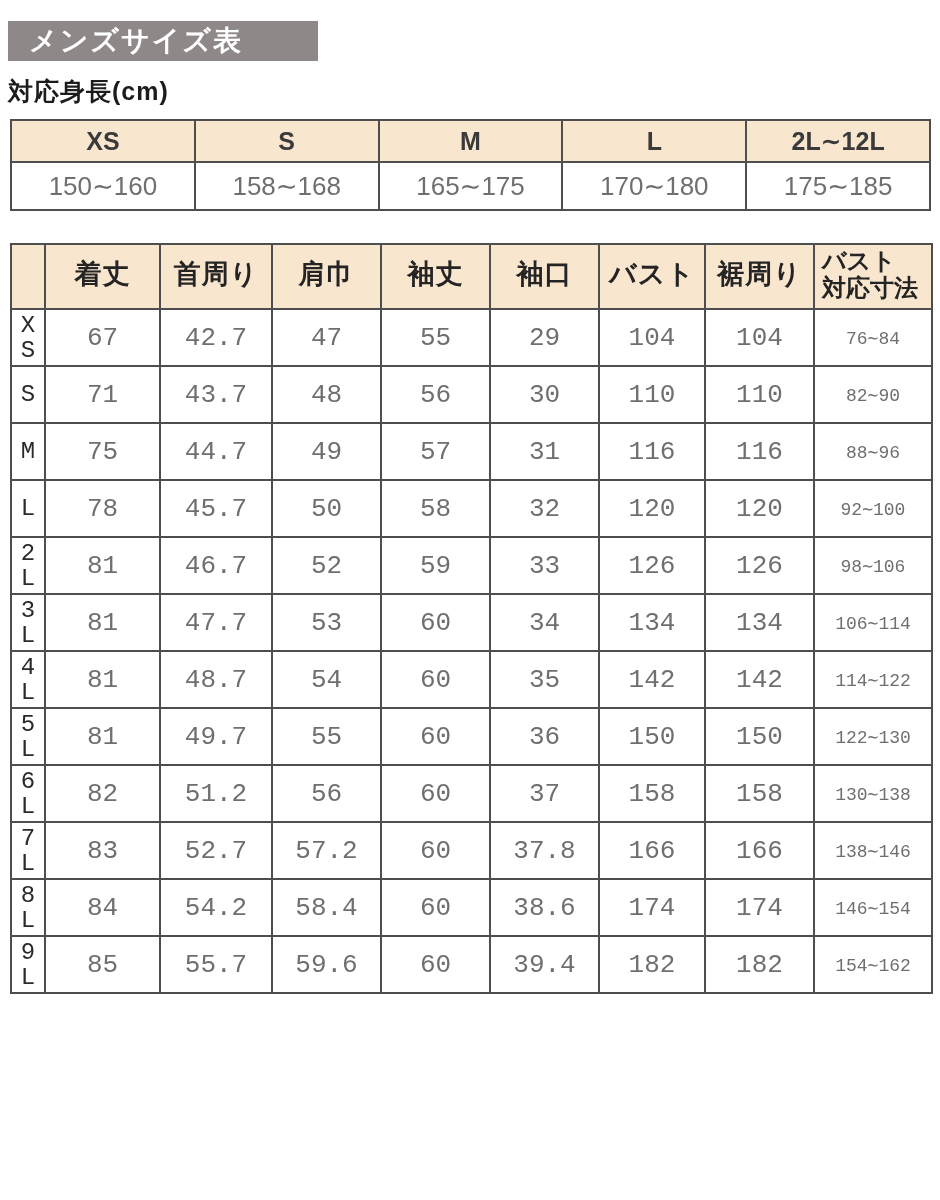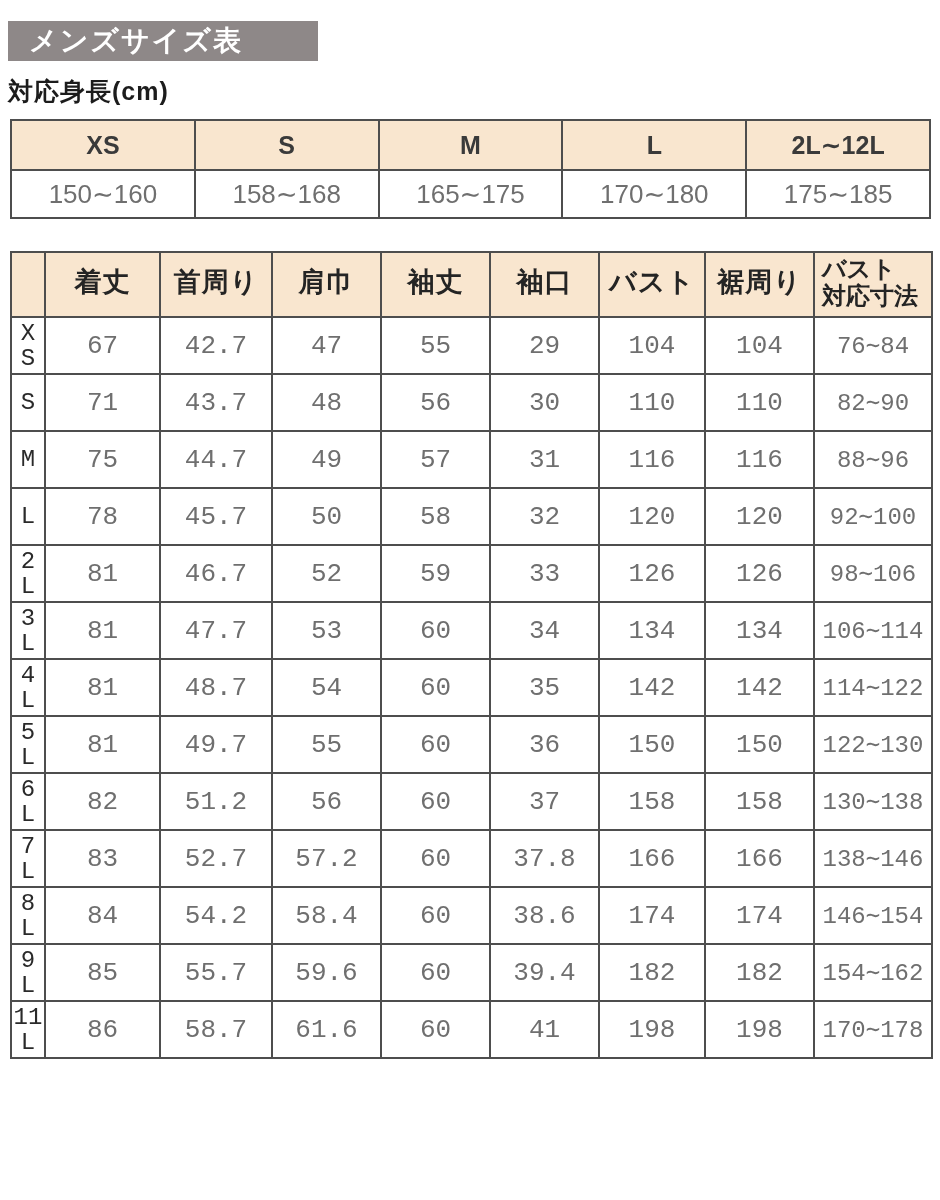--- a/index.html
+++ b/index.html
@@ -25,21 +25,21 @@
     margin:14px 14px 11px 0;
     font-size:25px; font-weight:bold;
     color:var(--heading_text,#1C1C1C);
     letter-spacing:1px;
   }
 
   table { border-collapse:collapse; table-layout:fixed; }
   th, td { border:2px solid var(--border,#4E4E4E); text-align:center; overflow:hidden; }
 
   .height-table { width:921px; margin-left:2px; }
-  .height-table thead tr { height:50px; }
+  .height-table thead tr { height:42px; }
   .height-table tbody tr { height:48px; }
   .height-table th {
     background:var(--header_bg,#F9E6CF);
     font-size:25px; font-weight:bold; color:#3A3A3A;
   }
   .height-table td { font-size:26px; color:var(--value_text,#6F6F6F); }
 
   .size-table { width:921px; margin:32px 0 0 2px;font-family:Liberation Mono, monospace; }
   .size-table th, .size-table td { white-space:pre-line; }
   .size-table thead tr { height:65px; }
@@ -50,21 +50,21 @@
   }
   .size-table thead th:last-child {
     font-size:24px; text-align:left; padding-left:7px; letter-spacing:0;
   }
   .size-table tbody tr { height:57px; }
   .size-table tbody th {
     font-size:24px; line-height:25px;
     font-weight:normal; color:#2A2A2A;
   }
   .size-table tbody td { font-size:26px; color:var(--value_text,#6F6F6F); }
-  .size-table tbody td:last-child { font-size:24px; }
+  .size-table tbody td:last-child { font-size:18px; }
 </style>
 </head>
 <body>
 
 <div class="page">
 
   <div class="title-bar">メンズサイズ表</div>
 
   <div class="subtitle">対応身長(cm)</div>
 
@@ -283,29 +283,17 @@
           <td>55.7</td>
           <td>59.6</td>
           <td>60</td>
           <td>39.4</td>
           <td>182</td>
           <td>182</td>
           <td>154∼162</td>
         </tr>
 
 
-        <tr>
-          <th>11
-L</th>
-          <td>86</td>
-          <td>58.7</td>
-          <td>61.6</td>
-          <td>60</td>
-          <td>41</td>
-          <td>198</td>
-          <td>198</td>
-          <td>170∼178</td>
-        </tr>
 
       </tbody>
   </table>
 
 </div>
 
 </body></html>

